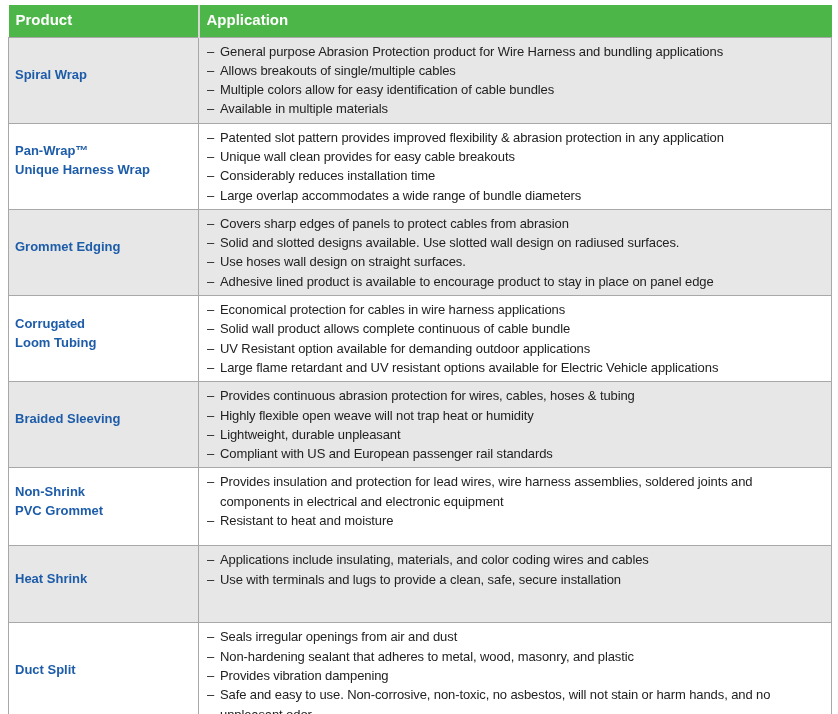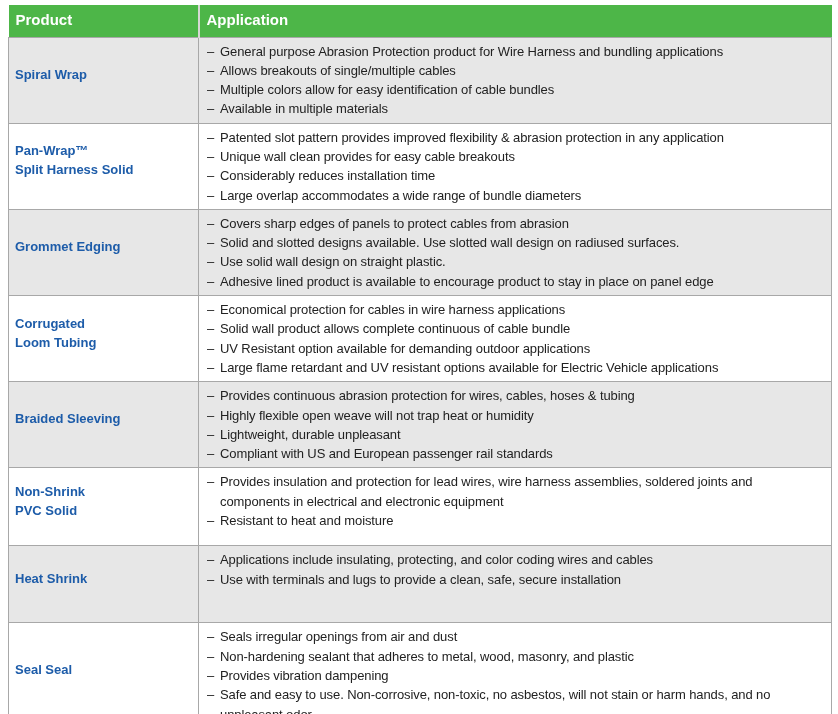--- a/index.html
+++ b/index.html
@@ -137,21 +137,21 @@
                   <span class="dash">–</span>
                   <span class="btext">Available in multiple materials</span>
                 </div>
               </div>
     </td>
   </tr>
           <tr>
     <td class="product-cell">
       <div>
                 <div>Pan-Wrap™</div>
-                <div>Split Harness Solid</div>
+                <div>Unique Harness Wrap</div>
               </div>
     </td>
     <td class="application-cell">
       <div>
                 <div class="bullet">
                   <span class="dash">–</span>
                   <span class="btext">Patented slot pattern provides improved flexibility &amp; abrasion protection in any application</span>
                 </div>
                 <div class="bullet">
                   <span class="dash">–</span>
@@ -179,21 +179,21 @@
                 <div class="bullet">
                   <span class="dash">–</span>
                   <span class="btext">Covers sharp edges of panels to protect cables from abrasion</span>
                 </div>
                 <div class="bullet">
                   <span class="dash">–</span>
                   <span class="btext">Solid and slotted designs available. Use slotted wall design on radiused surfaces.</span>
                 </div>
                 <div class="bullet">
                   <span class="dash">–</span>
-                  <span class="btext">Use solid wall design on straight plastic.</span>
+                  <span class="btext">Use hoses wall design on straight surfaces.</span>
                 </div>
                 <div class="bullet">
                   <span class="dash">–</span>
                   <span class="btext">Adhesive lined product is available to encourage product to stay in place on panel edge</span>
                 </div>
               </div>
     </td>
   </tr>
           <tr>
     <td class="product-cell">
@@ -247,21 +247,21 @@
                   <span class="dash">–</span>
                   <span class="btext">Compliant with US and European passenger rail standards</span>
                 </div>
               </div>
     </td>
   </tr>
           <tr>
     <td class="product-cell">
       <div>
                 <div>Non-Shrink</div>
-                <div>PVC Solid</div>
+                <div>PVC Grommet</div>
               </div>
     </td>
     <td class="application-cell">
       <div>
                 <div class="bullet">
                   <span class="dash">–</span>
                   <span class="btext">Provides insulation and protection for lead wires, wire harness assemblies, soldered joints and components in electrical and electronic equipment</span>
                 </div>
                 <div class="bullet">
                   <span class="dash">–</span>
@@ -273,33 +273,33 @@
           <tr>
     <td class="product-cell">
       <div>
                 <div>Heat Shrink</div>
               </div>
     </td>
     <td class="application-cell">
       <div>
                 <div class="bullet">
                   <span class="dash">–</span>
-                  <span class="btext">Applications include insulating, protecting, and color coding wires and cables</span>
+                  <span class="btext">Applications include insulating, materials, and color coding wires and cables</span>
                 </div>
                 <div class="bullet">
                   <span class="dash">–</span>
                   <span class="btext">Use with terminals and lugs to provide a clean, safe, secure installation</span>
                 </div>
               </div>
     </td>
   </tr>
           <tr>
     <td class="product-cell">
       <div>
-                <div>Seal Seal</div>
+                <div>Duct Split</div>
               </div>
     </td>
     <td class="application-cell">
       <div>
                 <div class="bullet">
                   <span class="dash">–</span>
                   <span class="btext">Seals irregular openings from air and dust</span>
                 </div>
                 <div class="bullet">
                   <span class="dash">–</span>

